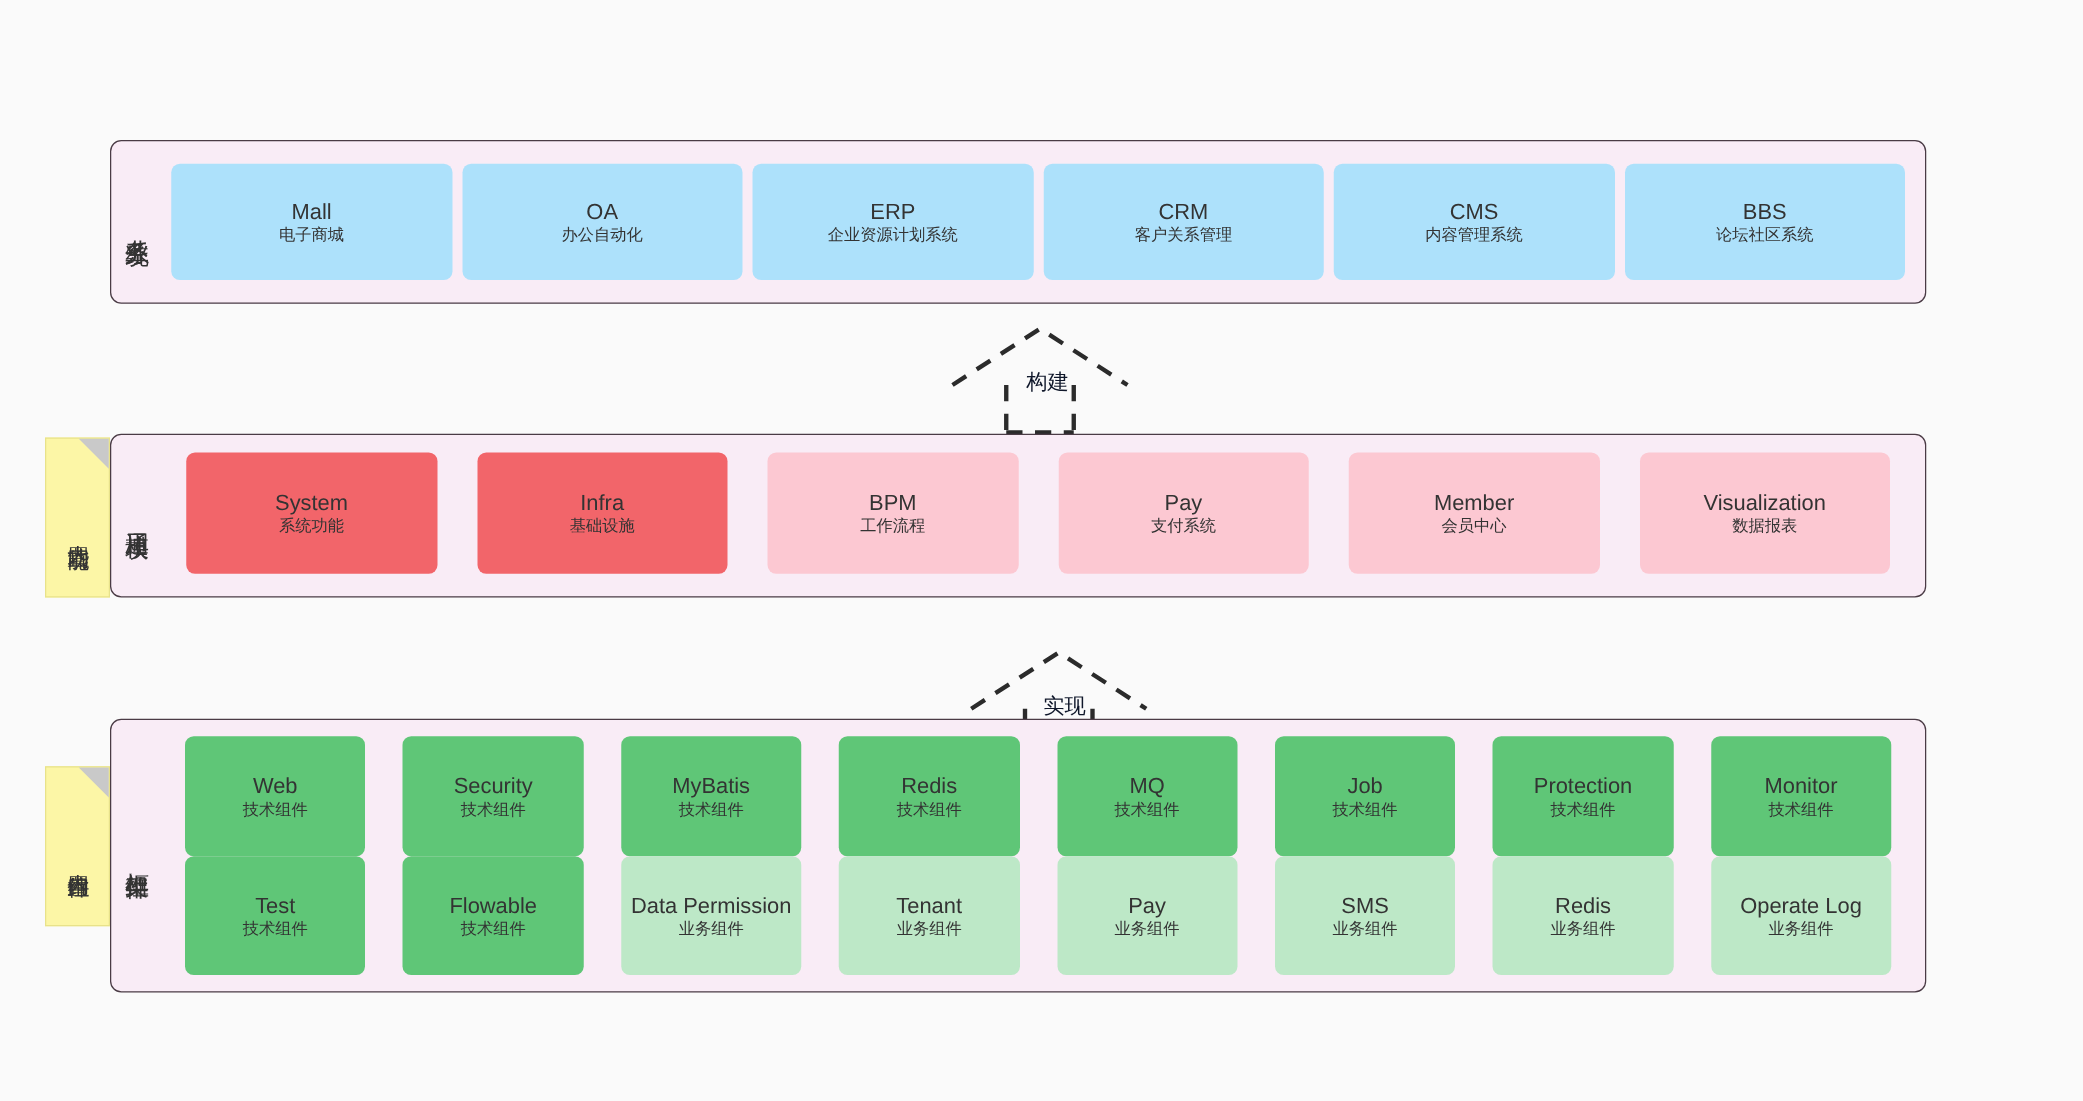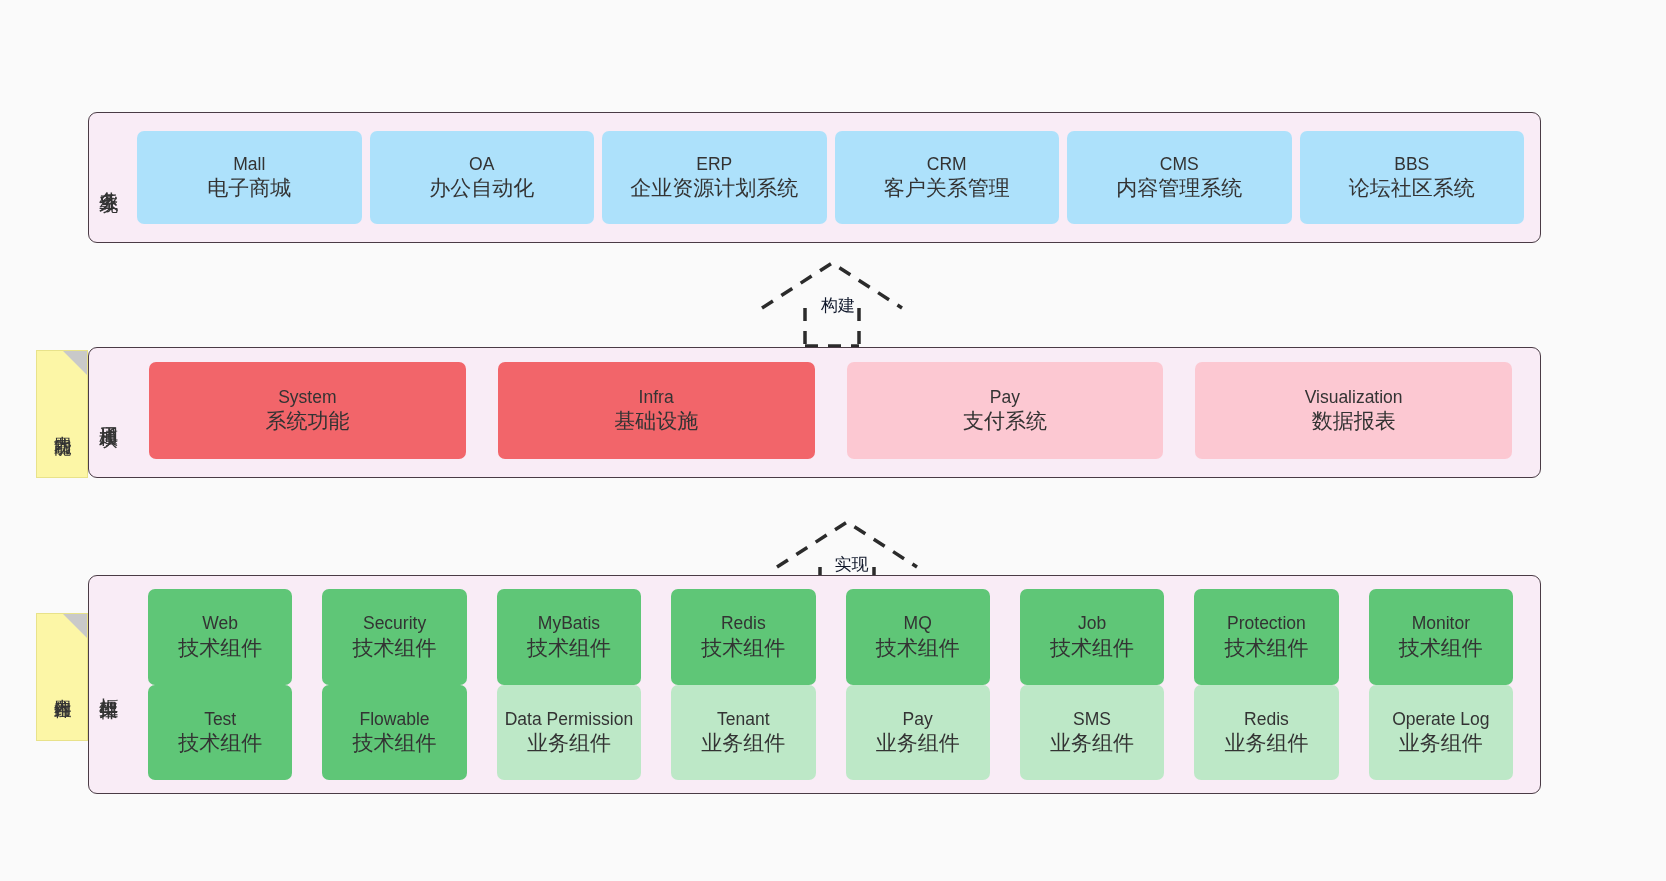--- a/index.html
+++ b/index.html
@@ -61,21 +61,21 @@
     justify-content: center;
     border-radius: 7px;
     font-size: 17px;
     line-height: 1.28;
     text-align: center;
     color: #333333;
     box-sizing: border-box;
     padding: 2px 4px;
   }
   .tile .t-en { font-size: 17.5px; }
-  .tile .t-cn { font-size: 21px; }
+  .tile .t-cn { font-size: 13px; }
 
   
   #layer-business {
     left: 88px;
     top: 112px;
     width: 1453px;
     height: 131px;
   }
   #layer-business .layer-body { padding: 18px 12px 18px 4px; }
   #layer-business .tile {
@@ -224,22 +224,30 @@
     <div class="tile-row">
       <div class="tile red">
         <span class="t-en">System</span>
         <span class="t-cn">系统功能</span>
       </div>
       <div class="tile red">
         <span class="t-en">Infra</span>
         <span class="t-cn">基础设施</span>
       </div>
       <div class="tile pink">
+        <span class="t-en">BPM</span>
+        <span class="t-cn">工作流程</span>
+      </div>
+      <div class="tile pink">
         <span class="t-en">Pay</span>
         <span class="t-cn">支付系统</span>
+      </div>
+      <div class="tile pink">
+        <span class="t-en">Member</span>
+        <span class="t-cn">会员中心</span>
       </div>
       <div class="tile pink">
         <span class="t-en">Visualization</span>
         <span class="t-cn">数据报表</span>
       </div>
     </div>
   </div>
 </div>
 
 <div class="note" id="note-functions">

